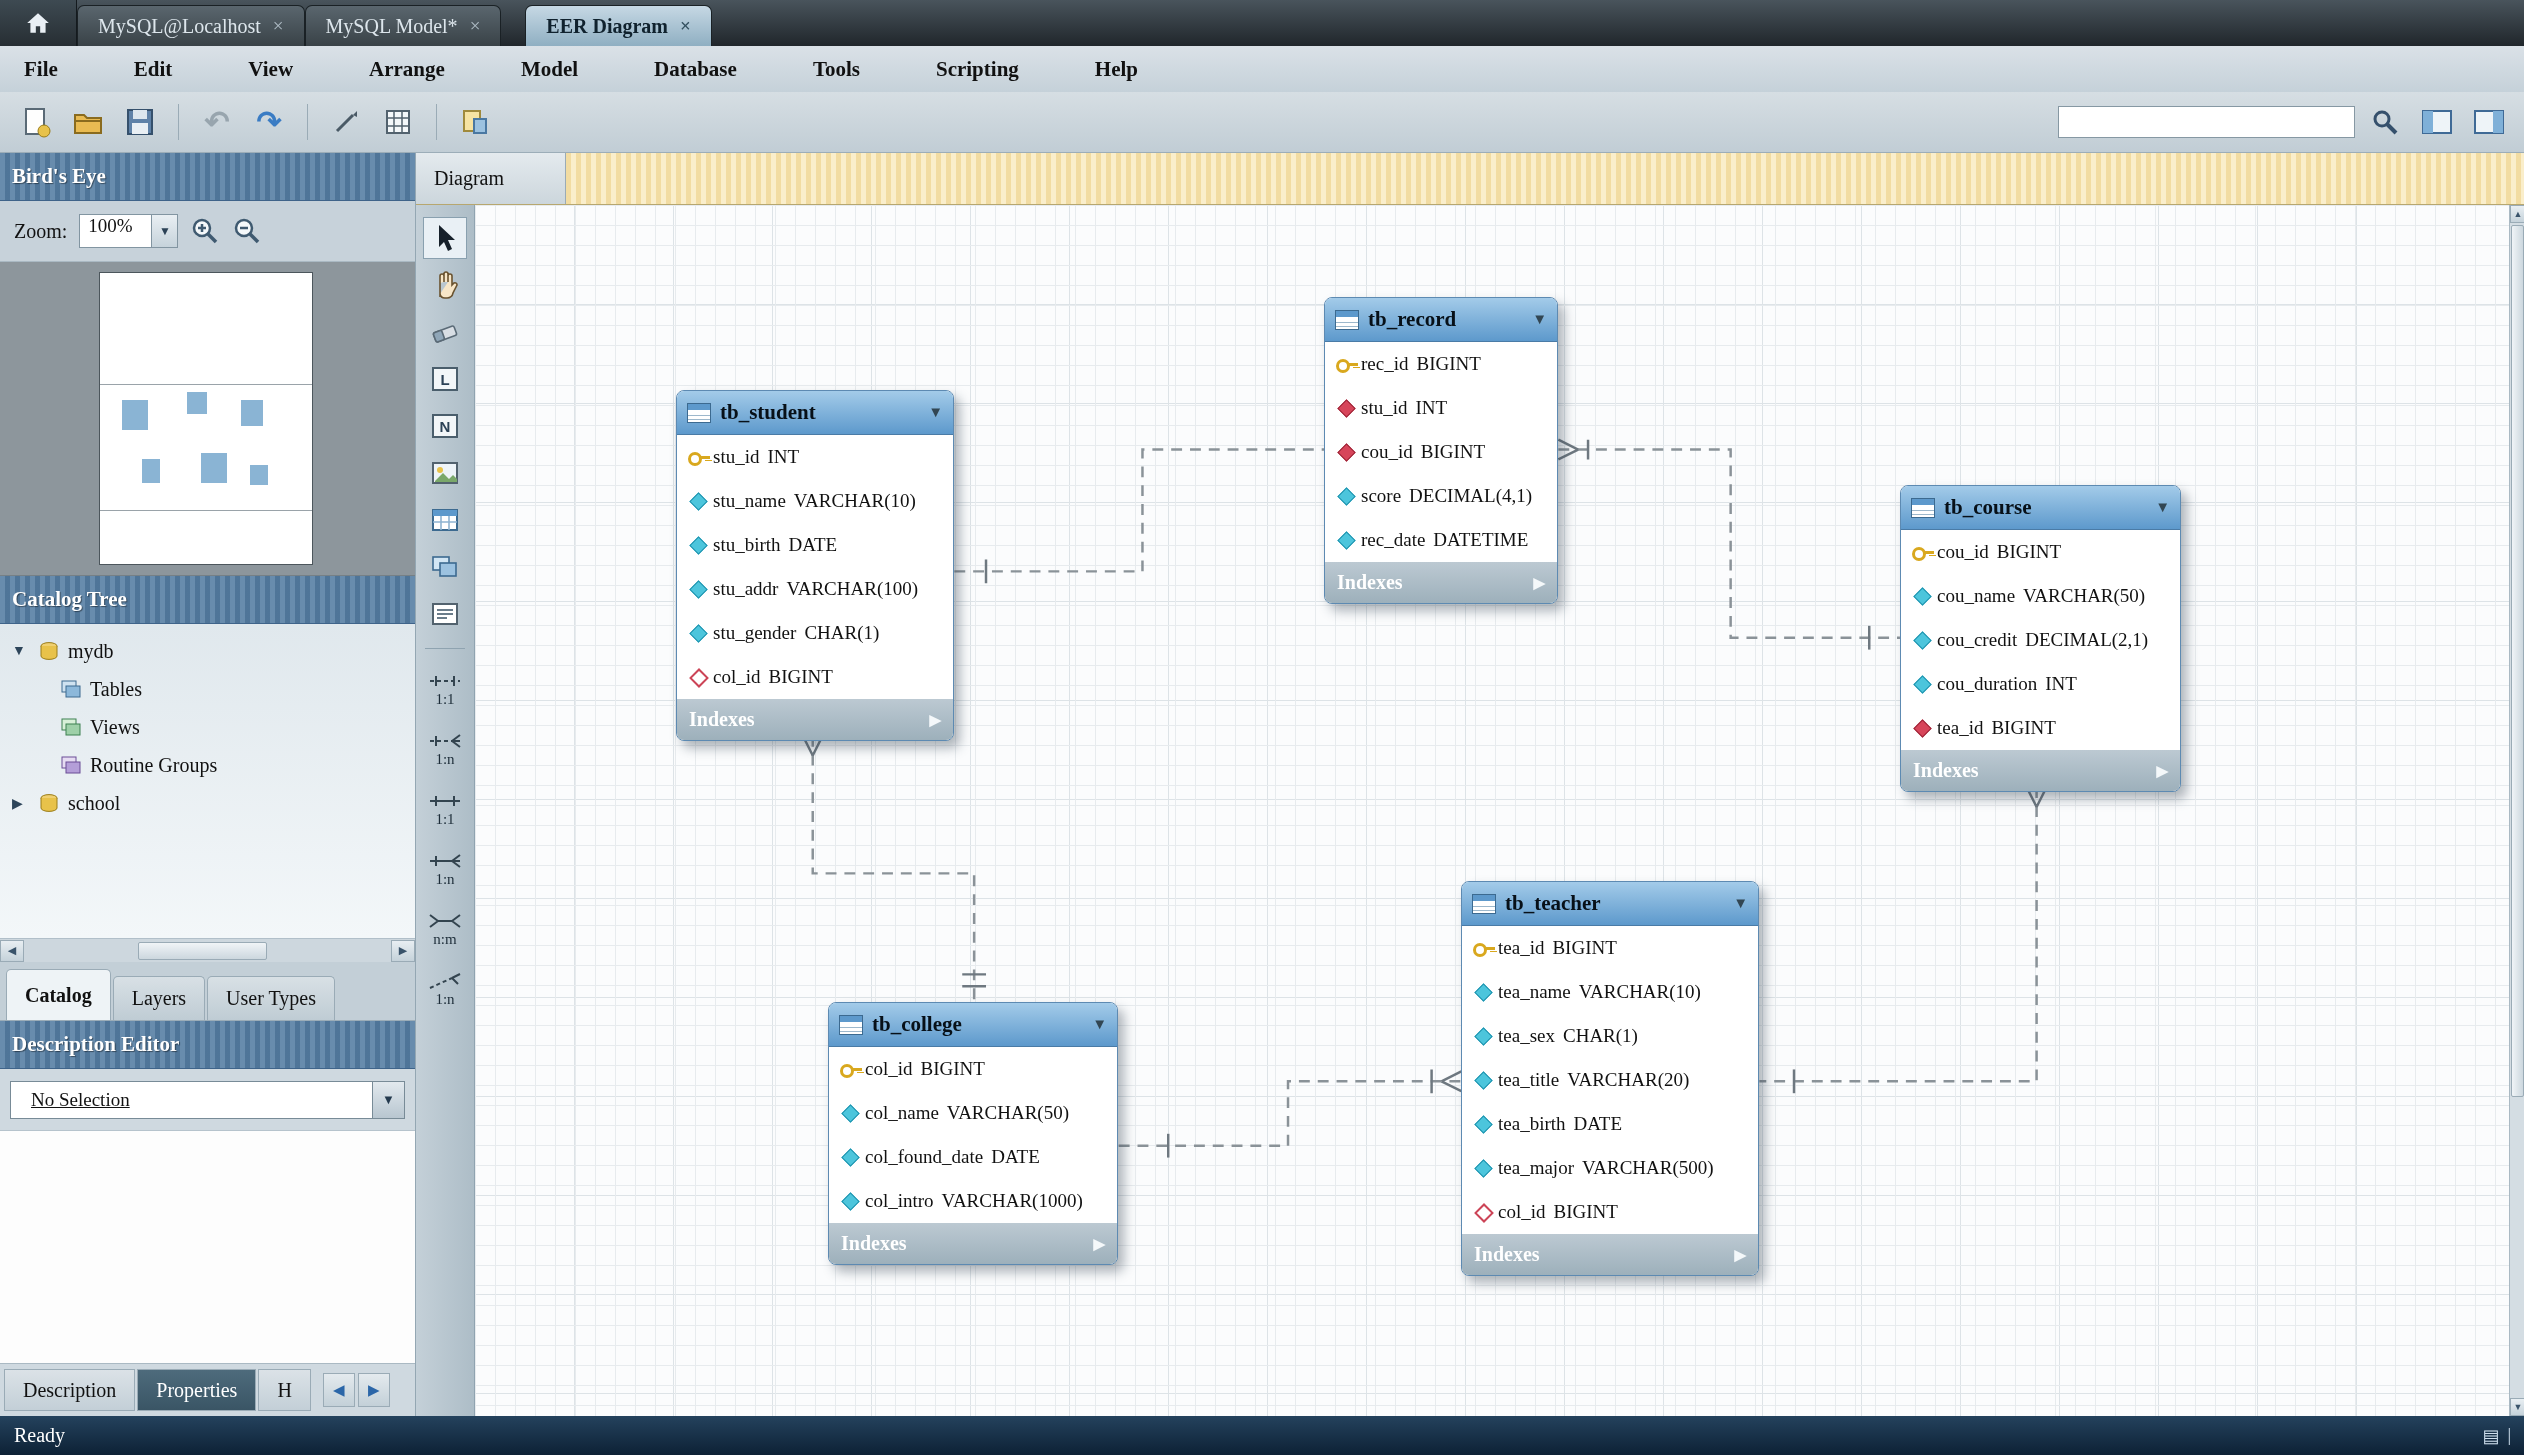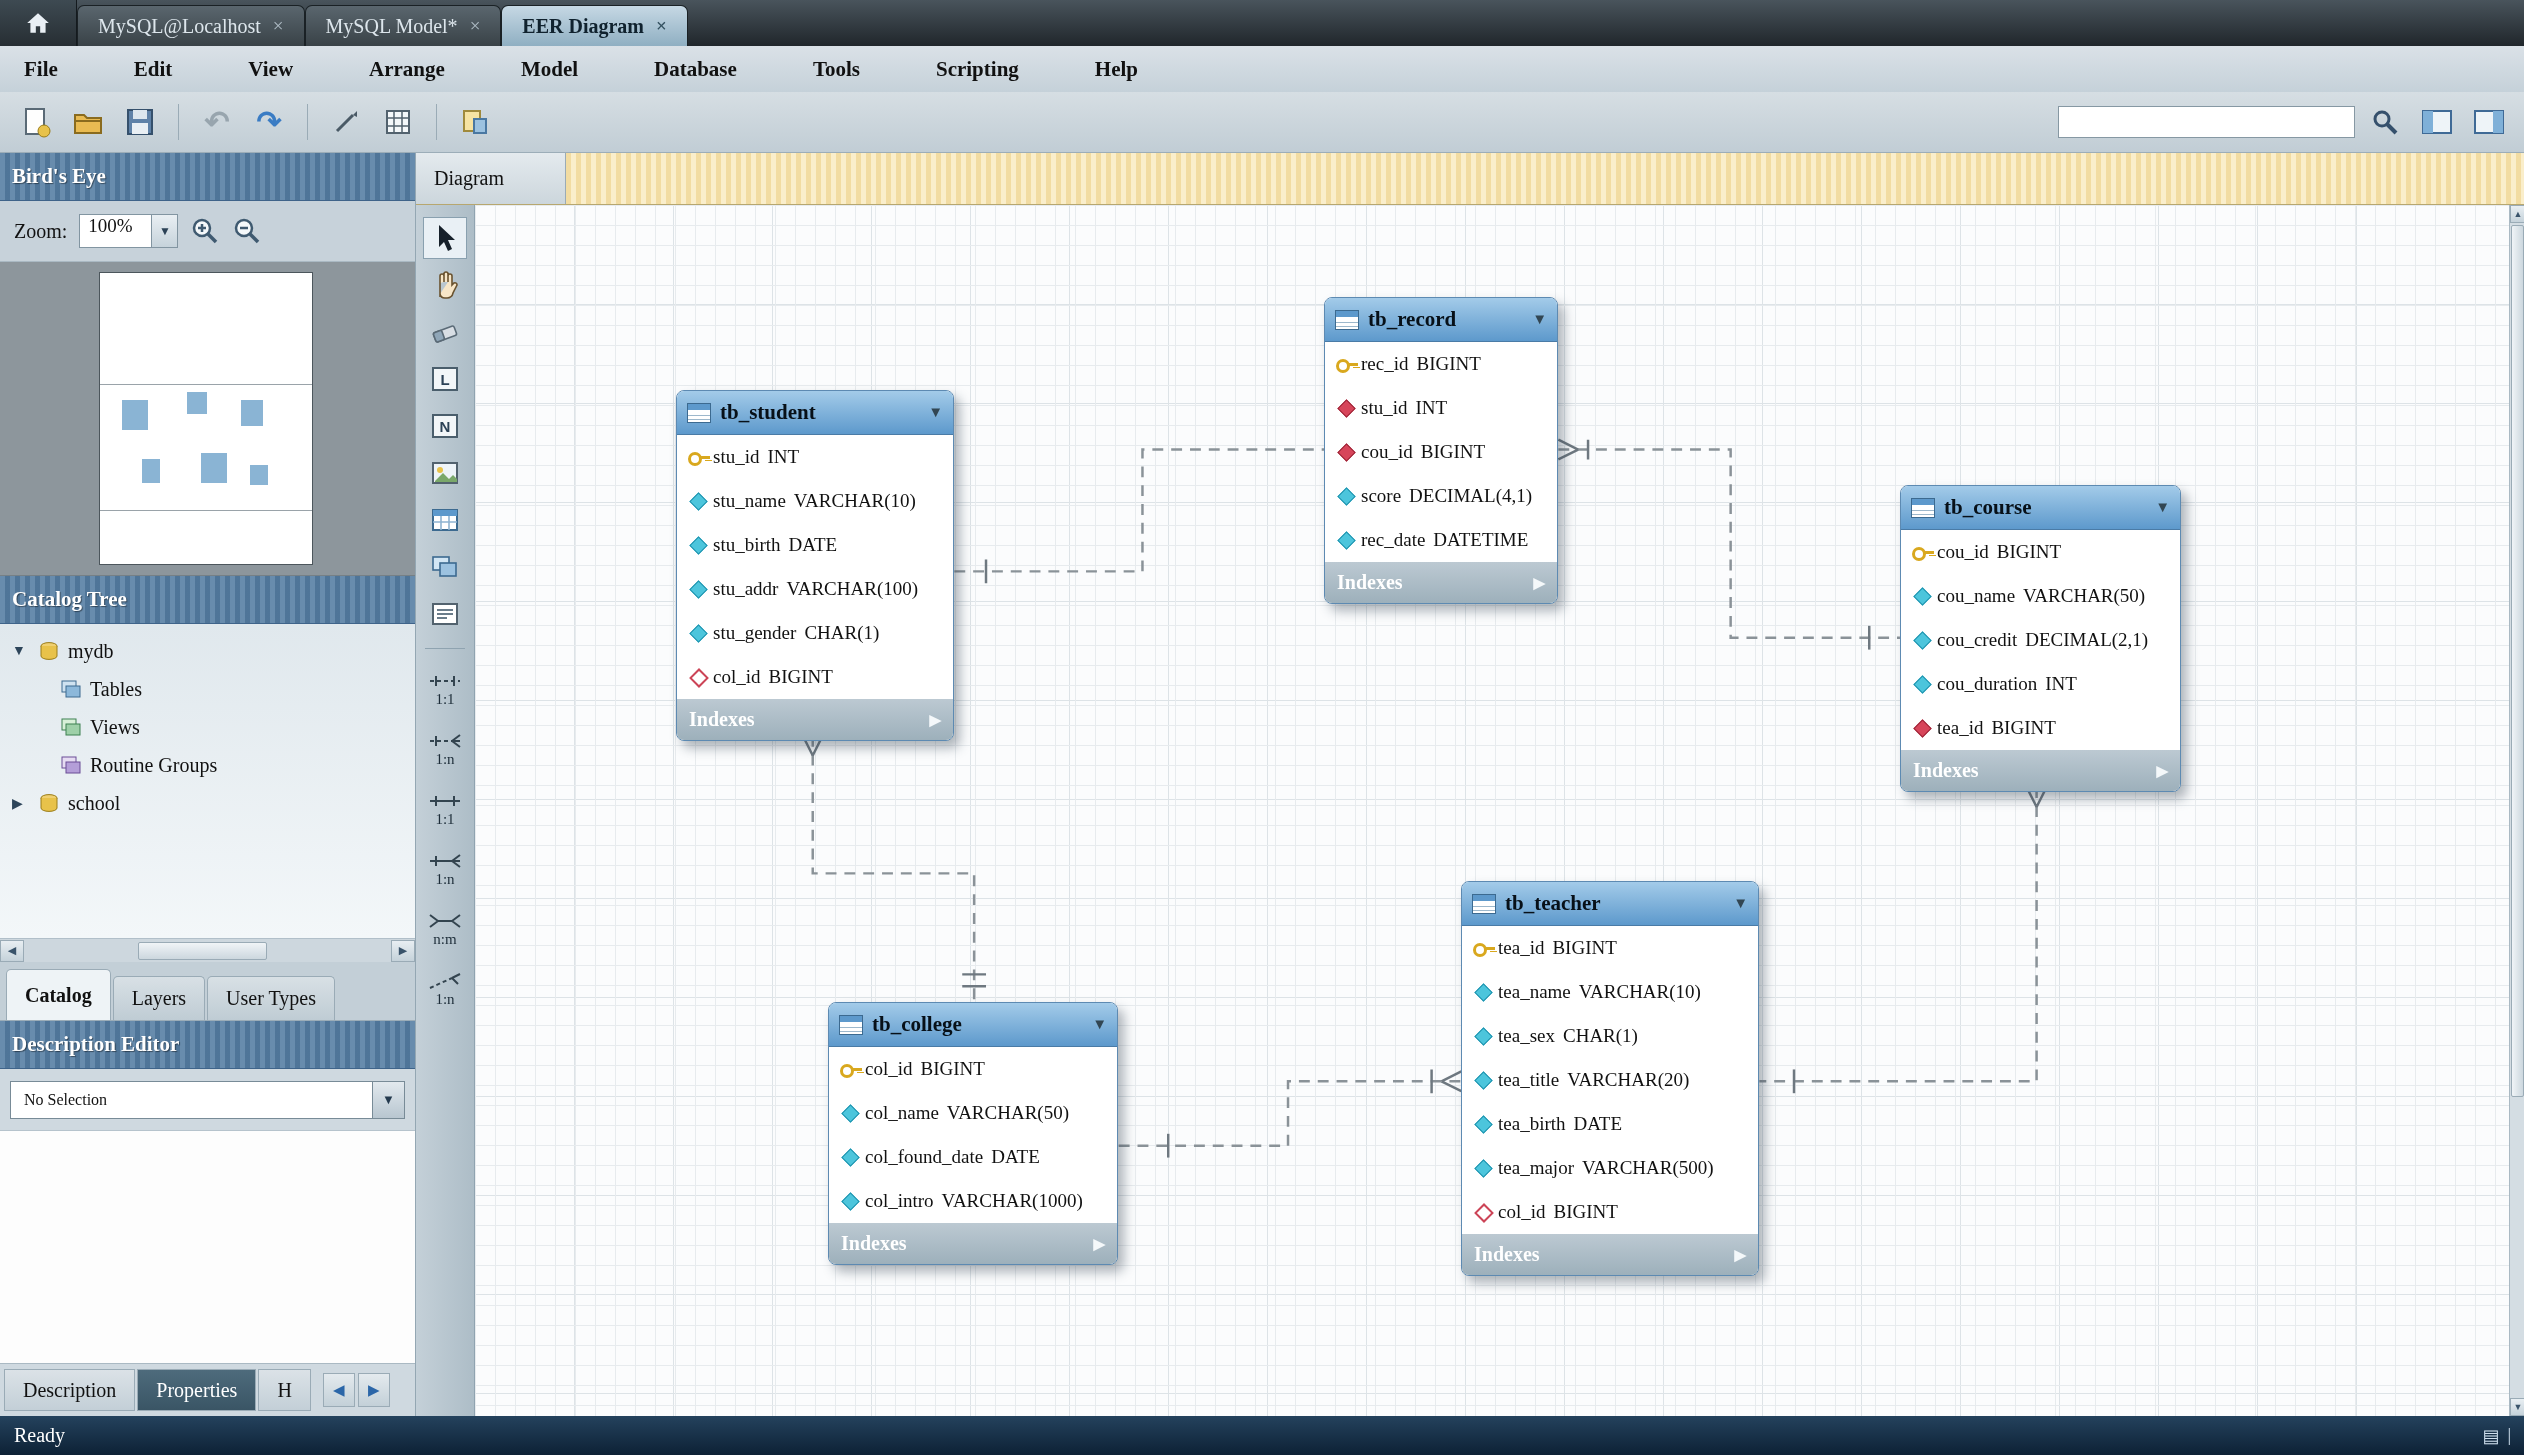--- a/index.html
+++ b/index.html
@@ -8,21 +8,21 @@
   .app { position:relative; width:2525px; height:1455px; background:#cfd9e0; }
 
   
   .titlebar { position:absolute; left:0; top:0; right:0; height:46px;
     background:linear-gradient(#49545c,#20262b); display:flex; align-items:stretch; }
   .home-btn { width:77px; display:flex; align-items:center; justify-content:center;
     border-right:1px solid #141a1e; background:linear-gradient(#3e4a52,#272e33); }
   .ttab { display:flex; align-items:center; gap:12px; padding:0 20px; margin-top:5px;
     font-size:20px; color:#dde6ec; background:linear-gradient(#5a666e,#394247);
     border:1px solid #1a2125; border-bottom:none; border-radius:7px 7px 0 0; }
-  .ttab.active { background:linear-gradient(#c6d8e4,#8fafc2); color:#10222e; font-weight:700; }
+  .ttab.active { background:linear-gradient(#c6d8e4,#8fafc2); color:#10222e; font-weight:700;margin-left:24px; }
   .tclose { font-size:19px; color:#aebbc4; }
   .ttab.active .tclose { color:#33505f; }
 
   
   .menubar { position:absolute; left:0; top:46px; right:0; height:47px;
     background:linear-gradient(#dae1e7,#c5d1d9); border-bottom:1px solid #a2b3be;
     display:flex; align-items:center; padding-left:8px;gap:44px; }
   .mitem { padding:0 16px; font-size:21px; font-weight:700; }
 
   
@@ -71,21 +71,21 @@
     border:1px solid #9aabb6; border-radius:2px; }
   .hscroll .sarrow.right { margin-left:auto; }
   .sidetabs { height:59px; flex:none; display:flex; align-items:flex-end; gap:2px;
     background:#c3cfd7; border-bottom:1px solid #9cadb8; padding-left:6px;text-align:center; }
   .stab { height:44px; padding:0 18px; display:flex; align-items:center; font-size:20px;
     background:linear-gradient(#d8e0e5,#bfccd4); border:1px solid #9aabb6; border-bottom:none;
     border-radius:5px 5px 0 0; }
   .stab.active { height:51px; background:#eef3f6; font-weight:700; }
   .noselrow { height:61px; flex:none; display:flex; align-items:center; padding:0 10px; background:#cfd9e0; }
   .nosel { flex:1; height:38px; background:#fff; border:1px solid #78markdown; border:1px solid #78listen8b97; border:1px solid #788b97; display:flex; align-items:center; }
-  .nosel .nval { flex:1; padding-left:13px; font-size:16px; }
+  .nosel .nval { flex:1; padding-left:20px; font-size:19px;text-decoration:underline; }
   .nosel .nbtn { width:32px; height:36px; border-left:1px solid #788b97;
     background:linear-gradient(#e2e9ee,#b8c6d0); display:flex; align-items:center; justify-content:center; font-size:13px; color:#24squash3a4e; color:#243a4e; }
   .descbody { flex:1; background:#fdfdfd; border-top:1px solid #b6c3cc; }
   .bottomtabs { height:53px; flex:none; display:flex; align-items:center; gap:2px;
     background:#cfd9e0; border-top:1px solid #aab9c3; padding-left:4px; }
   .btab { height:42px; padding:0 18px; display:flex; align-items:center; font-size:20px;
     background:linear-gradient(#dbe2e7,#c3cfd7); border:1px solid #9aabb6; }
   .btab.dark { background:linear-gradient(#4e6b7c,#3a5565); color:#fff; }
   .navarrow { width:32px; height:34px; display:flex; align-items:center; justify-content:center;
     background:linear-gradient(#e4eaee,#c3d0d8); border:1px solid #9aabb6; color:#2b66a8; font-size:15px; }

